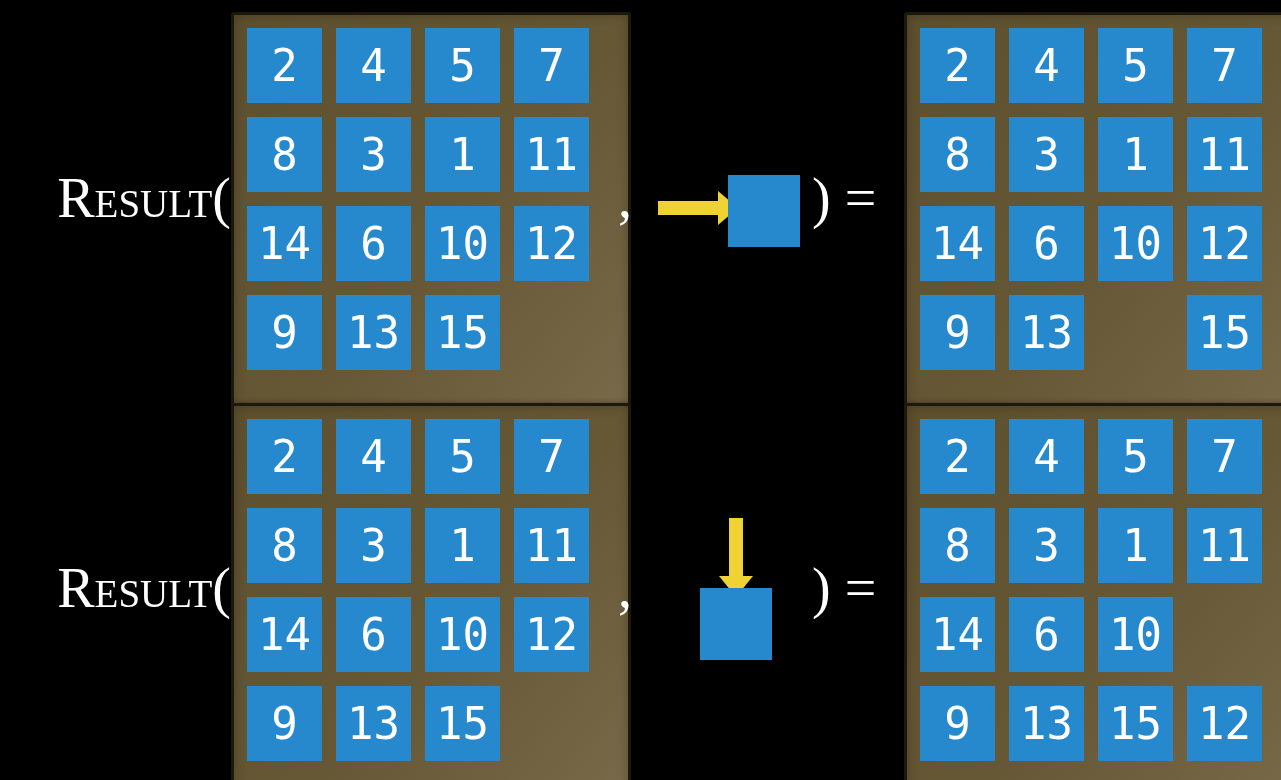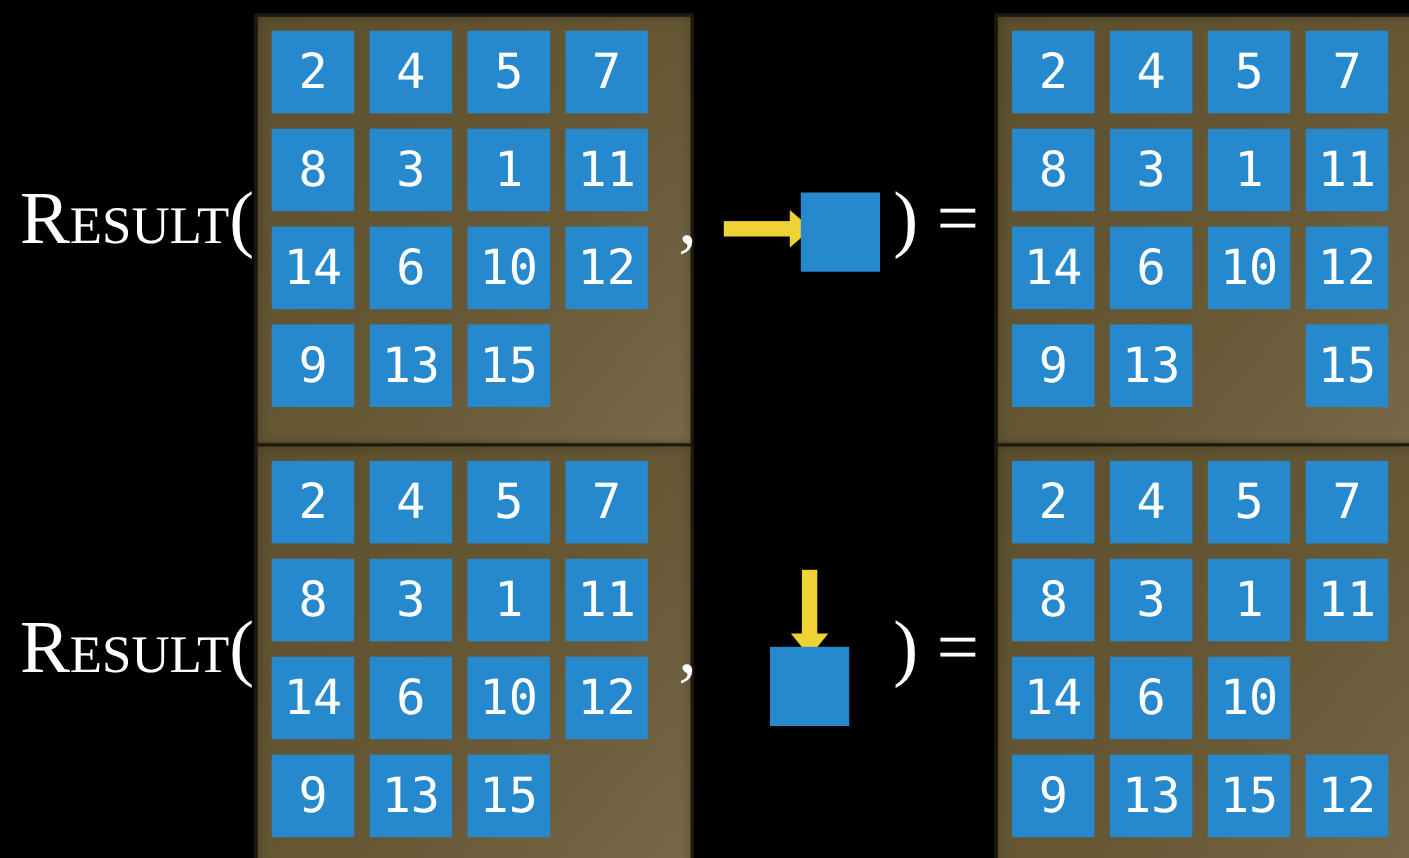--- a/index.html
+++ b/index.html
@@ -17,21 +17,21 @@
     width:1281px;
     height:780px;
     background:#000;
     overflow:hidden;
     font-family:"Liberation Sans",sans-serif;
   }
   .serif{
     position:absolute;
     color:var(--white);
     font-family:"Liberation Serif",serif;
-    font-size:68px;
+    font-size:56px;
     line-height:60px;
     font-variant:small-caps;
     white-space:nowrap;
   }
   .func-label{ left:0; width:231px; text-align:right; }
   .board{
     position:absolute;
     width:368px;
     height:368px;
     box-sizing:content-box;

